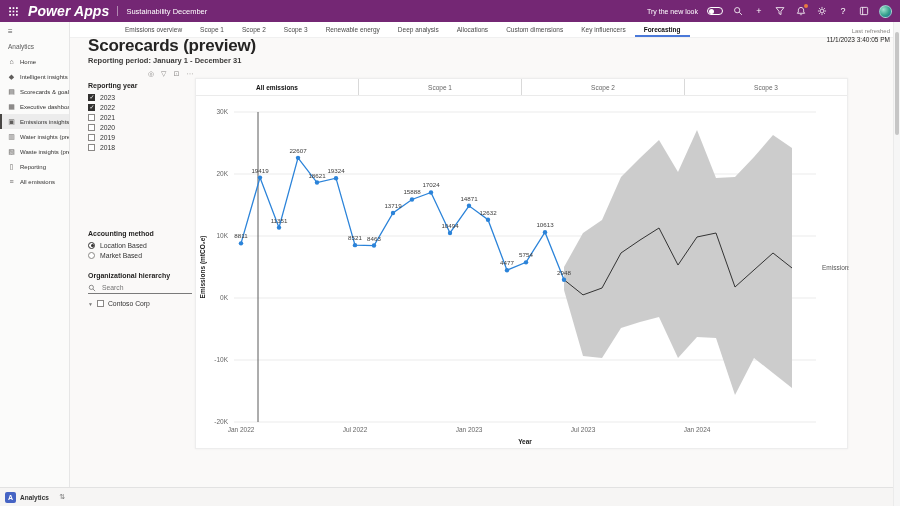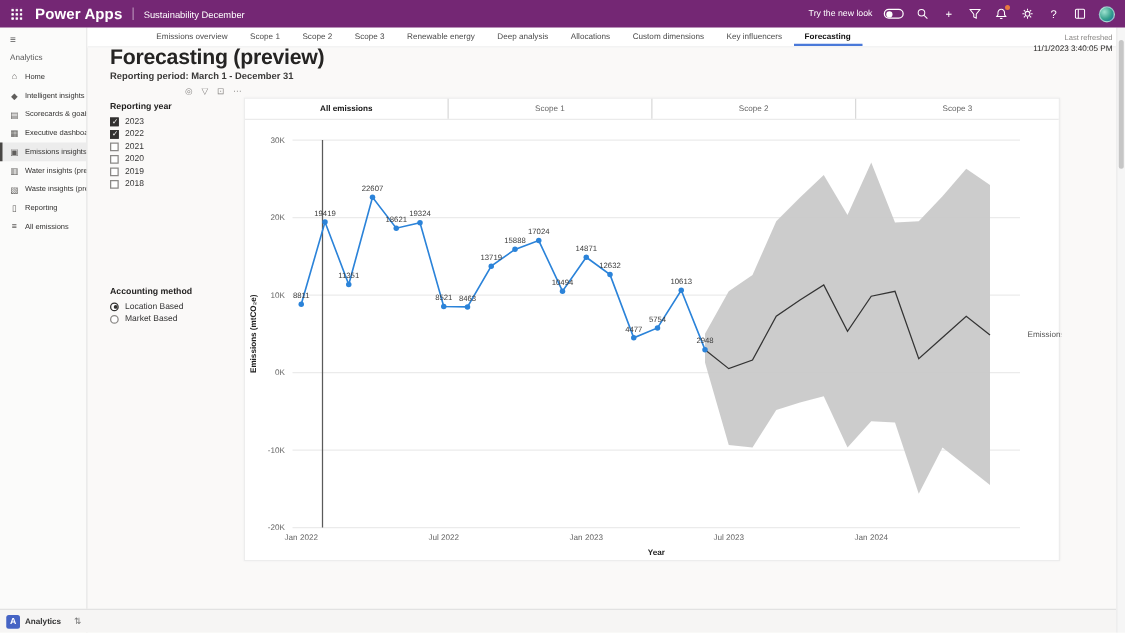--- a/index.html
+++ b/index.html
@@ -6,21 +6,21 @@
   body{width:900px;height:506px;overflow:hidden;font-family:"Liberation Sans",sans-serif;position:relative;}
   *{box-sizing:border-box;}
   .screen{position:absolute;inset:0;background:#faf9f8;}
 
   
   .topbar{position:absolute;top:0;left:0;right:0;height:22px;background:#742774;color:#fff;
     display:flex;align-items:center;padding:0 8px;z-index:10;}
   .waffle{width:10px;height:10px;margin-right:10px;
     background-image:radial-gradient(circle,#fff 0.9px,transparent 1.1px);
     background-size:3.4px 3.4px;background-position:0.4px 0.4px;cursor:pointer;}
-  .tb-app{font-size:12px;font-weight:bold;letter-spacing:.1px;}
+  .tb-app{font-size:14px;font-weight:bold;letter-spacing:.1px;font-style:italic;}
   .tb-sep{width:1px;height:10px;background:rgba(255,255,255,.45);margin:0 8px;}
   .tb-product{font-size:7.5px;}
   .tb-right{margin-left:auto;display:flex;align-items:center;gap:9px;}
   .tb-try{font-size:7px;}
   .toggle{width:16px;height:8px;border:1px solid #fff;border-radius:5px;display:inline-flex;align-items:center;padding:0 1px;cursor:pointer;}
   .knob{width:5px;height:5px;border-radius:50%;background:#fff;}
   .tb-icon{position:relative;display:inline-flex;align-items:center;justify-content:center;width:12px;height:12px;cursor:pointer;}
   .tb-icon svg{width:10px;height:10px;}
   .tb-icon .glyph{color:#fff;font-size:9px;line-height:10px;}
   .tb-icon .dot{position:absolute;top:-1px;right:-1px;width:4px;height:4px;border-radius:50%;background:#e8793f;}
@@ -219,22 +219,22 @@
         <div class="tab">Custom dimensions</div>
         <div class="tab">Key influencers</div>
         <div class="tab active">Forecasting</div>
       </div>
 
     <div class="refresh">
       <div class="refresh-label">Last refreshed</div>
       <div class="refresh-value">11/1/2023 3:40:05 PM</div>
     </div>
 
-    <h1 class="page-title" style="margin:0;">Forecasting (preview)</h1>
-    <div class="page-subtitle">Reporting period: March 1 - December 31</div>
+    <h1 class="page-title" style="margin:0;">Scorecards (preview)</h1>
+    <div class="page-subtitle">Reporting period: January 1 - December 31</div>
 
     <div class="vh-icons" id="vh-icons">
         <span>◎</span>
         <span>▽</span>
         <span>⊡</span>
         <span>⋯</span>
       </div>
 
     <aside class="filters">
       <div class="fgroup" style="top:0;">
@@ -271,20 +271,35 @@
         <div id="method-list">
             <div class="frow">
               <span class="rd sel"></span>
               <span class="ftext">Location Based</span>
             </div>
             <div class="frow">
               <span class="rd"></span>
               <span class="ftext">Market Based</span>
             </div>
           </div>
+      </div>
+      <div class="fgroup" style="top:190px;">
+        <div class="flabel">Organizational hierarchy</div>
+        <div class="searchrow">
+          <svg viewBox="0 0 11 11">
+              <circle cx="4.6" cy="4.6" r="2.9" fill="none" stroke="#666" stroke-width="1"></circle>
+              <line x1="6.9" y1="6.9" x2="9.8" y2="9.8" stroke="#666" stroke-width="1"></line>
+            </svg>
+          <input placeholder="Search" style="">
+        </div>
+        <div class="treerow">
+          <span class="tree-chev">▼</span>
+          <span class="cb"></span>
+          <span class="ftext">Contoso Corp</span>
+        </div>
       </div>
     </aside>
 
     <section class="card">
       <div class="card-tabs" id="card-tabs">
           <div class="ctab active">All emissions</div>
           <div class="ctab">Scope 1</div>
           <div class="ctab">Scope 2</div>
           <div class="ctab">Scope 3</div>
         </div>

